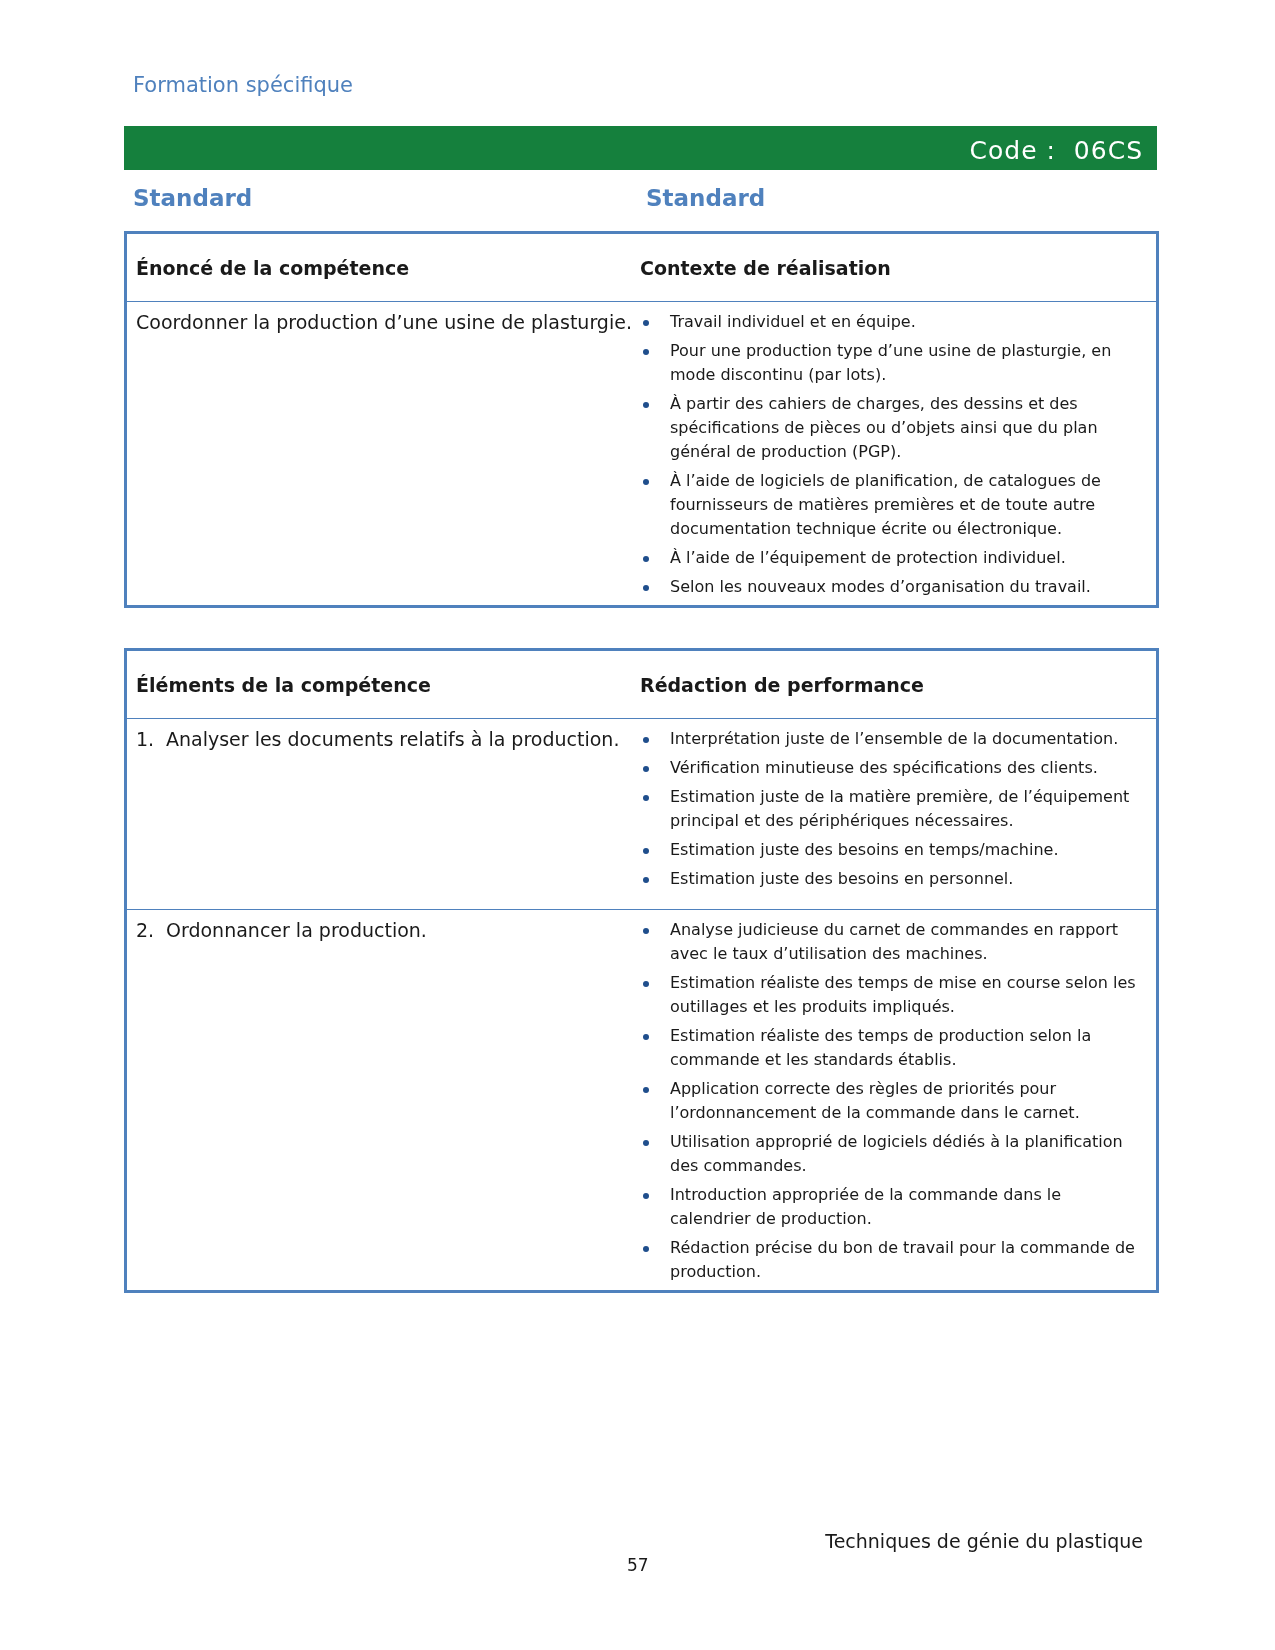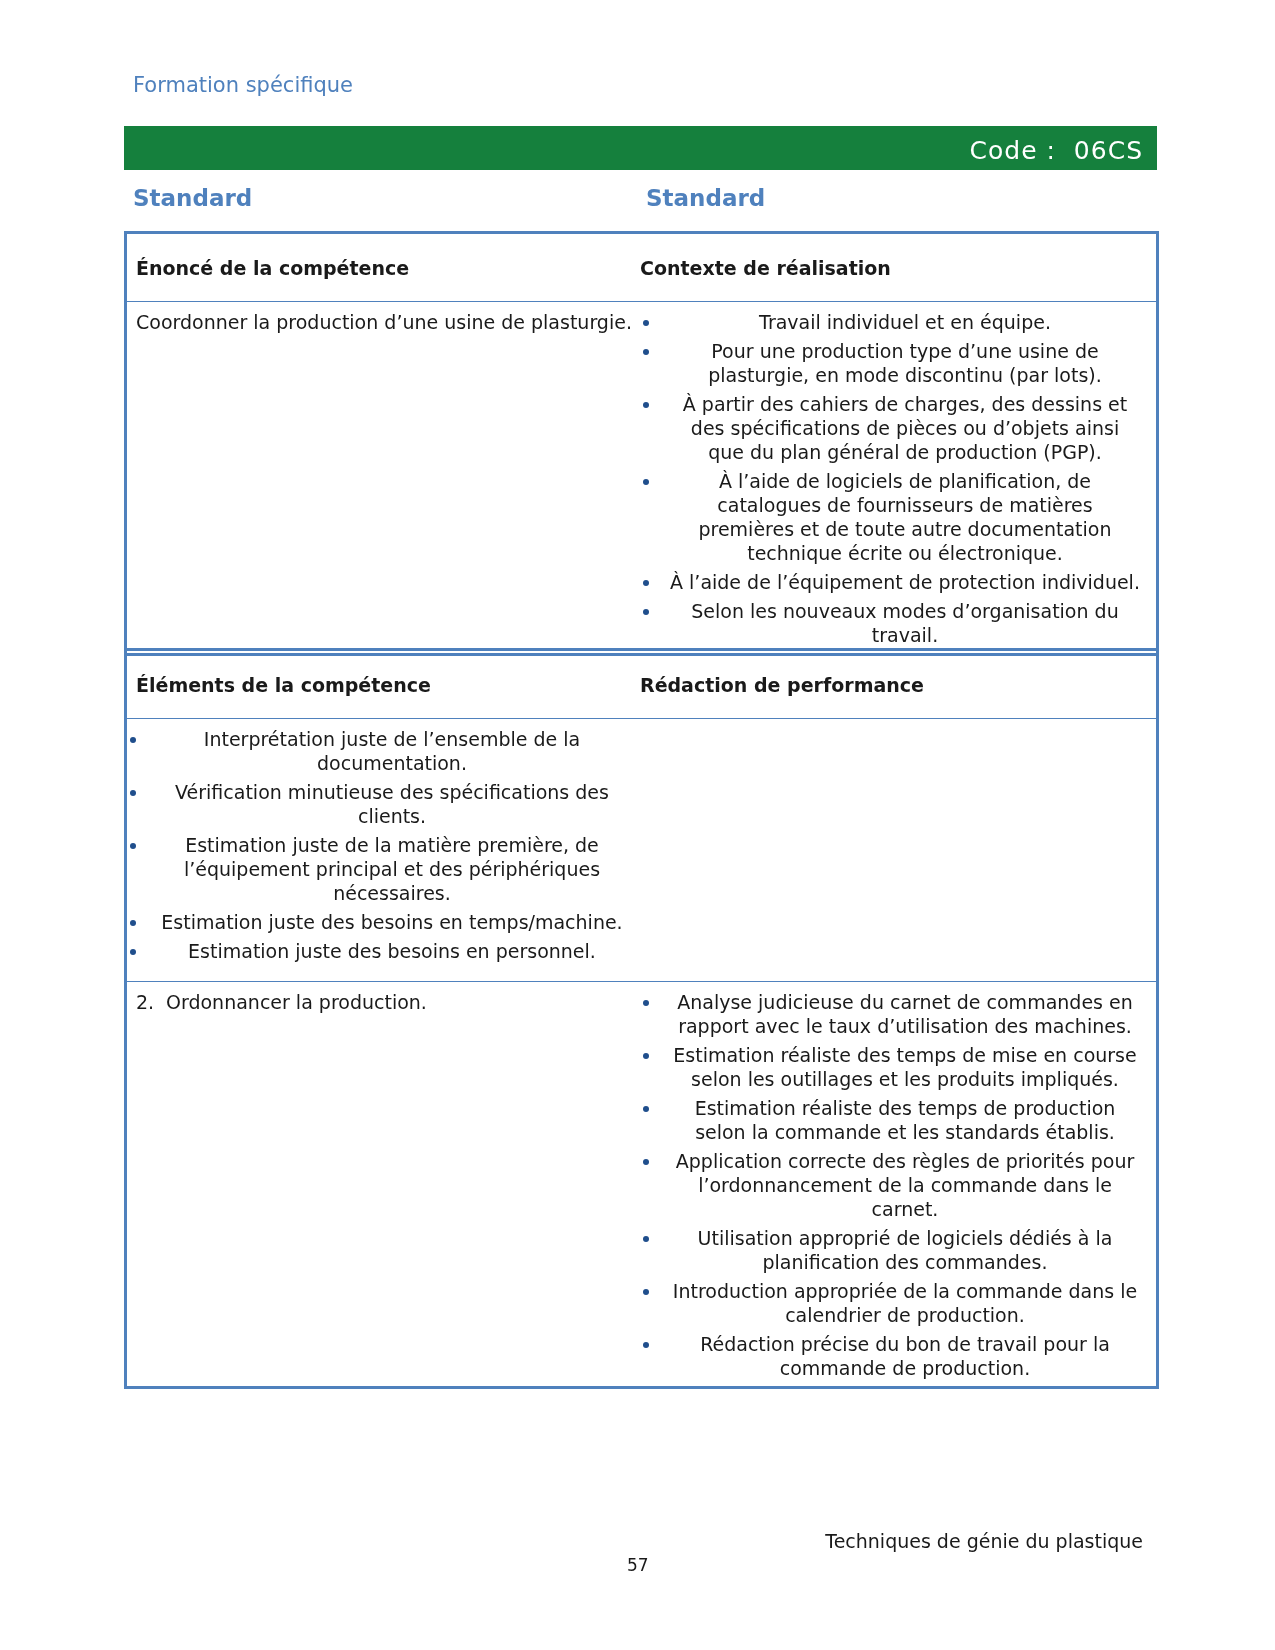--- a/index.html
+++ b/index.html
@@ -12,21 +12,21 @@
   .col-heading.right { left: 646px; text-align: center; }
   .tbl { position: absolute; left: 124px; width: 1029px; border: 3px solid #4f81bd; box-sizing: content-box; }
   .tbl .row { display: flex; border-top: 1px solid #4f81bd; margin-top: 12px; }
   .tbl .row:first-child { border-top: none; }
   .tbl .cell { box-sizing: border-box; }
   .tbl .cell.left { width: 513px; padding: 8px 8px 6px 9px; }
   .tbl .cell.right { width: 516px; padding: 8px 16px 6px 0; }
   .tbl .hdr .cell { font-weight: bold; font-size: 19px; padding-top: 11px; padding-bottom: 10px; }
   .body-text { font-size: 19px; line-height: 24px; }
   ul.bullets { list-style: none; margin: 0; padding: 0; }
-  ul.bullets li { position: relative; padding-left: 30px; font-size: 19px; line-height: 24px; margin-bottom: 5px; text-align: center; }
+  ul.bullets li { position: relative; padding-left: 30px; font-size: 16px; line-height: 24px; margin-bottom: 5px; }
   ul.bullets li:last-child { margin-bottom: 0; }
   ul.bullets li .dot { position: absolute; left: 3px; top: 10px; width: 6px; height: 6px; border-radius: 50%; background: #1f4e8c; }
   .num { display: inline-block; width: 30px; }
   .footer-title { position: absolute; right: 132px; top: 1530px; font-size: 19px; color: #1a1a1a; }
   .page-num { position: absolute; left: 627px; top: 1555px; font-size: 17px; color: #1a1a1a; }
 </style>
 </head>
 <body>
 
 <div class="section-label">Formation spécifique</div>
@@ -59,20 +59,21 @@
     </div>
   </div>
 </div>
 
 <div class="tbl" style="top:648px;">
   <div class="row hdr">
     <div class="cell left">Éléments de la compétence</div>
     <div class="cell right">Rédaction de performance</div>
   </div>
   <div class="row">
+    <div class="cell left body-text"><span class="num">1.</span><span>Analyser les documents relatifs à la production.</span></div>
     <div class="cell right">
       <ul class="bullets">
         <li><span class="dot"></span><span>Interprétation juste de l’ensemble de la documentation.</span></li>
         <li><span class="dot"></span><span>Vérification minutieuse des spécifications des clients.</span></li>
         <li><span class="dot"></span><span>Estimation juste de la matière première, de l’équipement principal et des périphériques nécessaires.</span></li>
         <li><span class="dot"></span><span>Estimation juste des besoins en temps/machine.</span></li>
         <li><span class="dot"></span><span>Estimation juste des besoins en personnel.</span></li>
       </ul>
     </div>
   </div>

